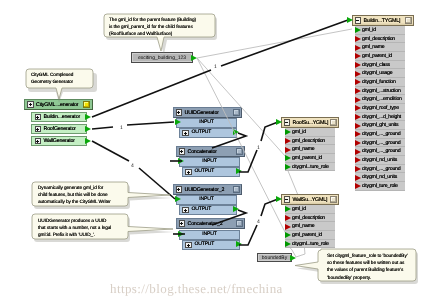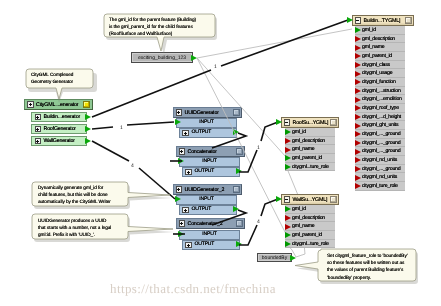--- a/index.html
+++ b/index.html
@@ -190,21 +190,21 @@
     </g>
     <g fill="#fbfaec" stroke="#9c9c86" stroke-width="0.8" stroke-linejoin="round">
       <path d="M107,14 h105 a3,3 0 0 1 3,3 v17 a3,3 0 0 1 -3,3 h-48 l-3,14 l-4,-14 h-50 a3,3 0 0 1 -3,-3 v-17 a3,3 0 0 1 3,-3 z"></path>
       <path d="M29,69 h61 a3,3 0 0 1 3,3 v13 a3,3 0 0 1 -3,3 h-28 l-3,11 l-3,-11 h-27 a3,3 0 0 1 -3,-3 v-13 a3,3 0 0 1 3,-3 z"></path>
       <path d="M35,182 h90 a3,3 0 0 1 3,3 v7.5 l42,2.5 l-42,2.5 v5.5 a3,3 0 0 1 -3,3 h-90 a3,3 0 0 1 -3,-3 v-18 a3,3 0 0 1 3,-3 z"></path>
       <path d="M35,214 h90 a3,3 0 0 1 3,3 v9.5 l45,2.5 l-45,2.5 v4.5 a3,3 0 0 1 -3,3 h-90 a3,3 0 0 1 -3,-3 v-19 a3,3 0 0 1 3,-3 z"></path>
       <path d="M321,249 h92 a3,3 0 0 1 3,3 v26 a3,3 0 0 1 -3,3 h-92 a3,3 0 0 1 -3,-3 v-9 l-23,-3.5 l23,-3.5 v-9 a3,3 0 0 1 3,-3 z"></path>
     </g>
   </svg>
 
-  <div class="watermark" style="left:110px;top:281px;">https://that.csdn.net/fmechina</div>
+  <div class="watermark" style="left:110px;top:281px;">https://blog.these.net/fmechina</div>
 <div class="tf">
       <div class="hd" style="left:173px;top:107px;width:69px;">
       <span class="sq"></span>
       <span>UUIDGenerator</span>
       <span class="btn"></span>
     </div>
     <div class="row rin" style="left:176px;top:118px;width:61px;">
       <span>INPUT</span>
       </div>
     <div class="inarrow" style="left:175px;top:119.3px;"></div>

